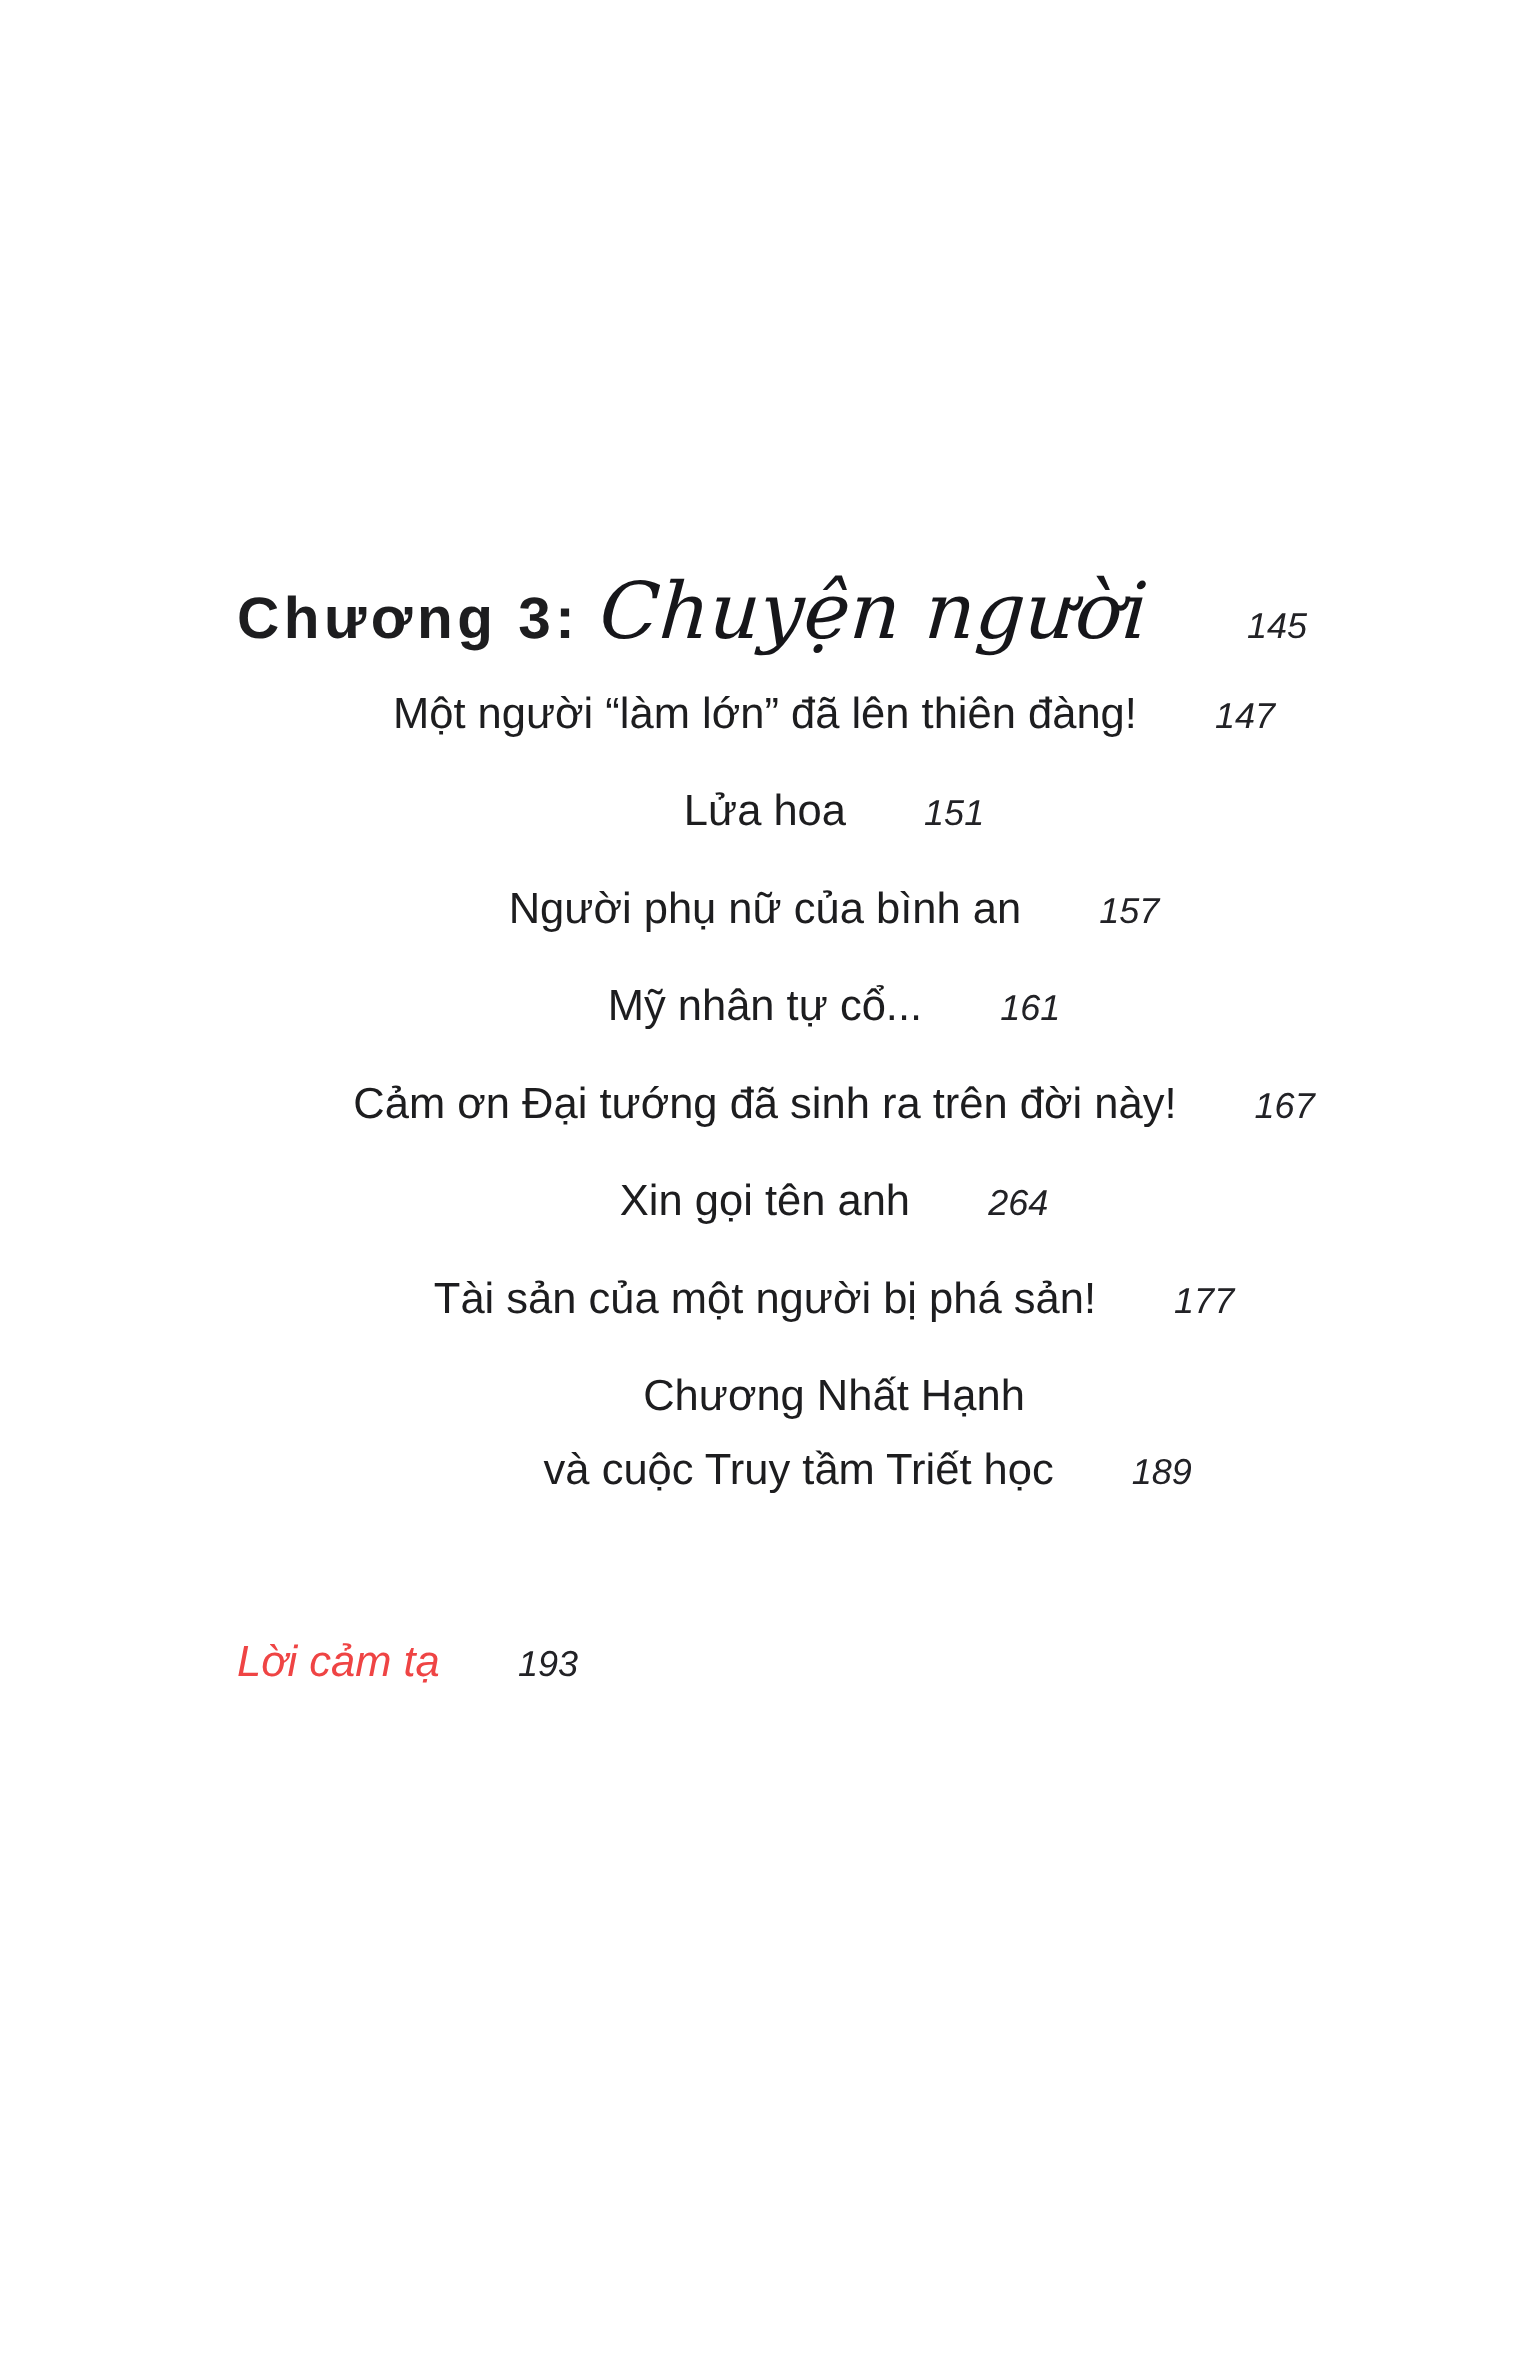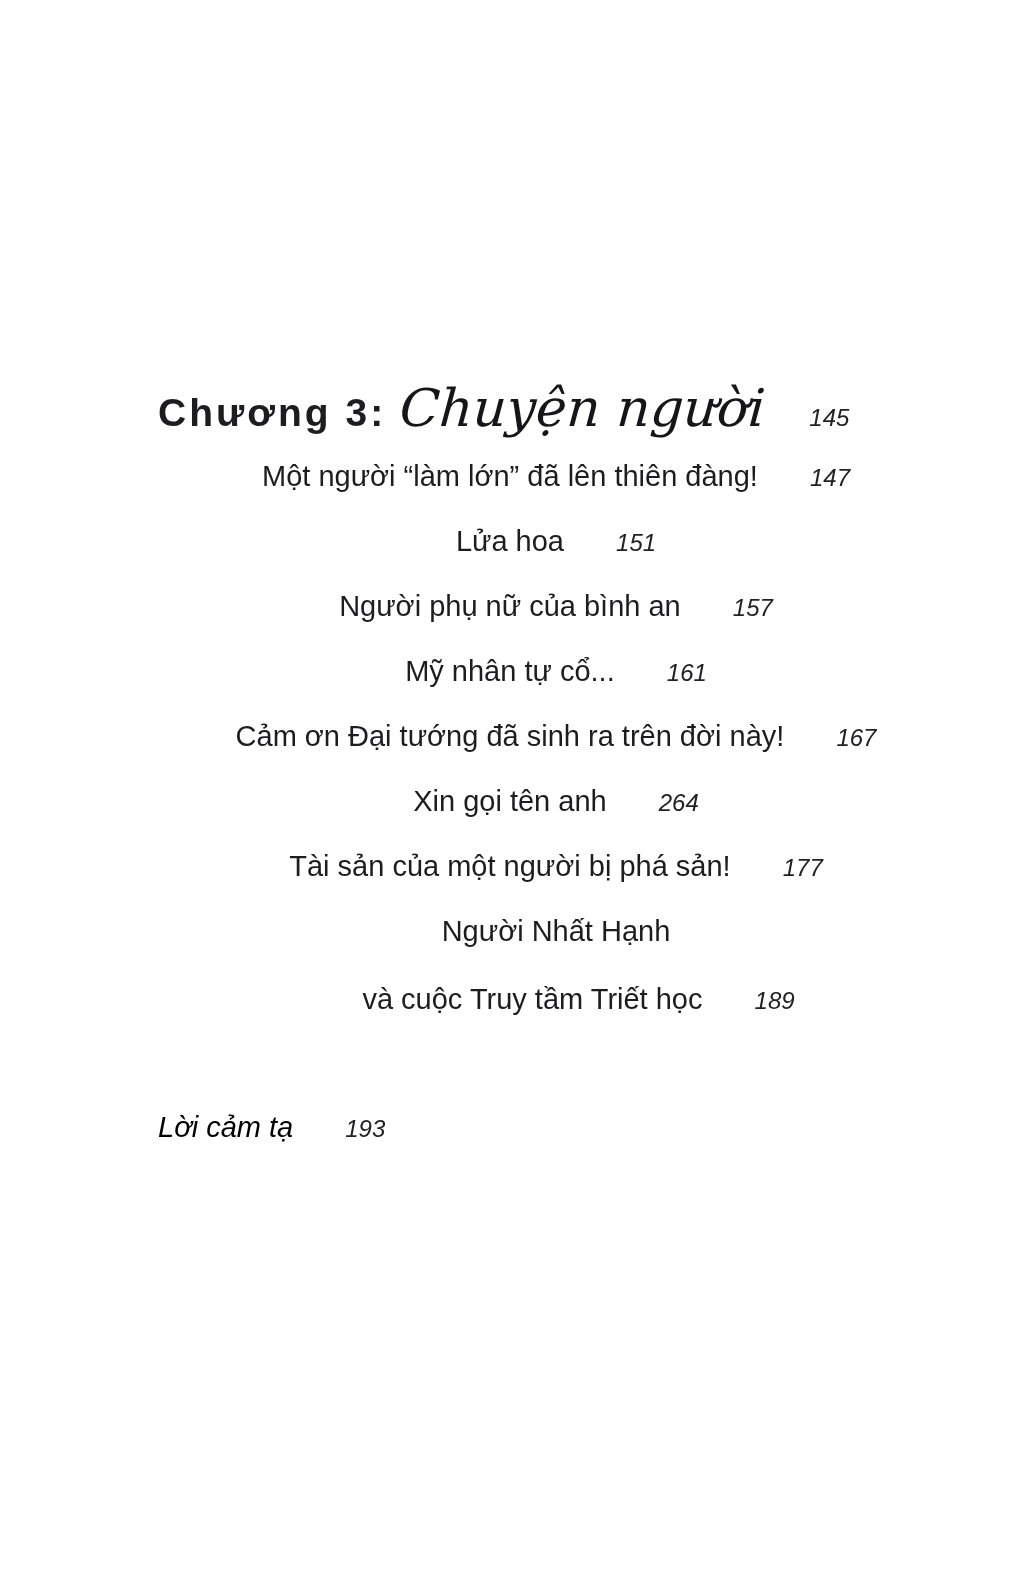--- a/index.html
+++ b/index.html
@@ -41,52 +41,52 @@
     margin-left: 14px;
     transform: skewX(-4deg);
     color: #16161a;
   }
   .page-num {
     font-style: italic;
     font-size: 24px;
     color: #222226;
   }
   .chapter-header .page-num {
-    margin-left: 44px;
+    margin-left: 66px;
   }
   .toc-list {
     margin-left: 36px;
     text-align: center;
   }
   .toc-row {
     font-size: 29px;
     line-height: 36px;
     margin-bottom: 27px;
     white-space: nowrap;
   }
   .toc-title {
     color: #1d1d1f;
   }
   .toc-row .page-num {
     margin-left: 44px;
   }
   .toc-line2 {
-    margin-top: 32px;
+    margin-top: 13px;
     margin-left: 45px;
     white-space: nowrap;
   }
   .closing-row {
     margin-top: 90px;
     font-size: 29px;
     line-height: 36px;
     white-space: nowrap;
   }
   .closing-title {
     font-style: italic;
-    color: #000000;
+    color: #ef4444;
   }
   .closing-row .page-num {
     margin-left: 44px;
   }
 </style>
 </head>
 <body>
 
 <div class="page">
   <div class="content">
@@ -130,21 +130,21 @@
       </div>
 
       <div class="toc-row">
         <span class="toc-title">Tài sản của một người bị phá sản!</span>
         <span class="page-num">177</span>
       </div>
 
 
       <div class="toc-row">
         <div>
-          <span class="toc-title">Người Nhất Hạnh</span>
+          <span class="toc-title">Chương Nhất Hạnh</span>
         </div>
         <div class="toc-line2">
           <span class="toc-title">và cuộc Truy tầm Triết học</span>
           <span class="page-num">189</span>
         </div>
       </div>
 
     </div>
 
     <div class="closing-row">

